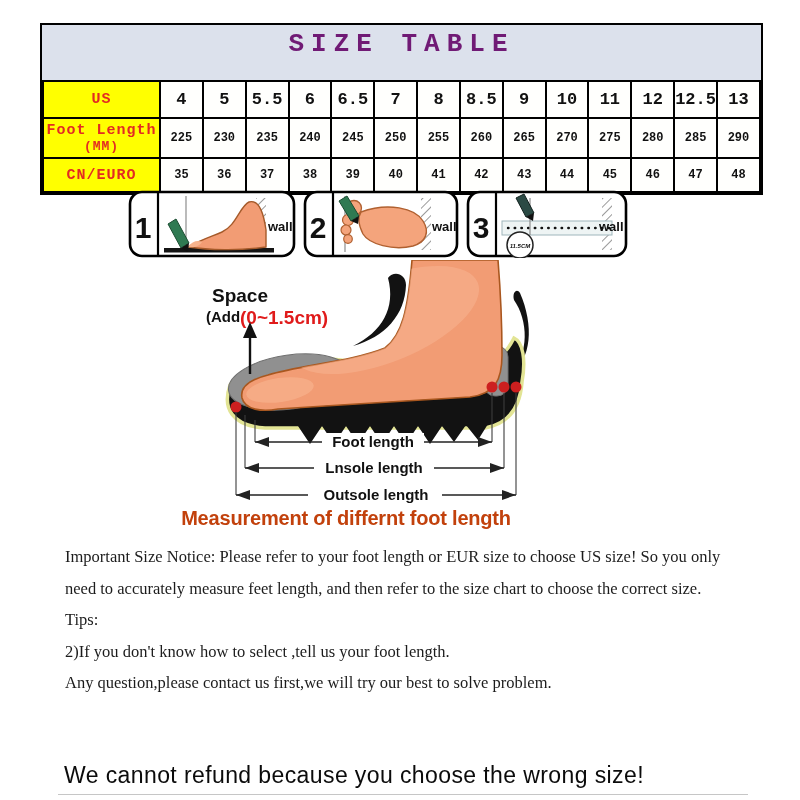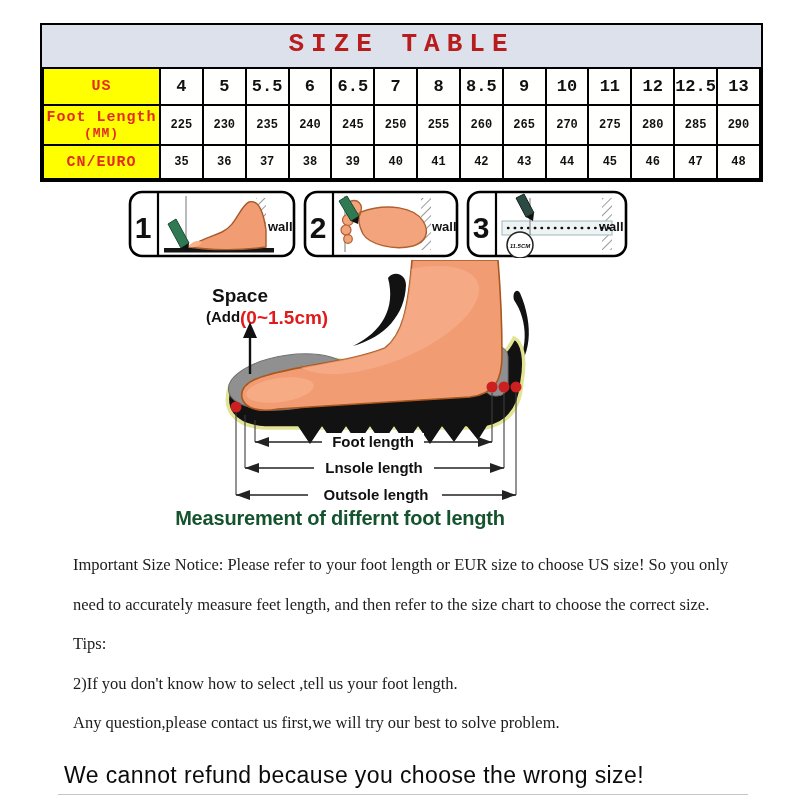--- a/index.html
+++ b/index.html
@@ -7,22 +7,22 @@
     width:800px;height:800px;position:relative;background:#ffffff;
     font-family:"Liberation Sans",sans-serif;overflow:hidden;
   }
 
   
   .size-table-wrap{
     position:absolute;left:40px;top:23px;width:723px;
     border:2px solid #000;box-sizing:border-box;
   }
   .size-title{
-    height:42px;line-height:38px;text-align:center;
-    background:#dce1ec;color:#b91c1c;
+    height:55px;line-height:38px;text-align:center;
+    background:#dce1ec;color:#701a75;
     font-family:"Liberation Mono","DejaVu Sans Mono",monospace;
     font-size:26px;letter-spacing:7px;font-weight:700;
   }
   table.size-table{
     width:100%;border-collapse:collapse;table-layout:fixed;
     font-family:"Liberation Mono","DejaVu Sans Mono",monospace;
   }
   table.size-table th,table.size-table td{
     border:2px solid #000;text-align:center;vertical-align:middle;
     padding:0;overflow:hidden;
@@ -43,29 +43,29 @@
   .panels{
     position:absolute;left:128px;top:190px;display:flex;gap:7px;
   }
   .panels svg{display:block;}
 
   
   .foot-diagram{position:absolute;left:150px;top:260px;}
 
   
   .heading{
-    position:absolute;left:4px;top:507px;width:672px;text-align:center;
-    font-size:20px;font-weight:700;color:#14532d;letter-spacing:-0.2px;
+    position:absolute;left:10px;top:507px;width:672px;text-align:center;
+    font-size:20px;font-weight:700;color:#c2410c;letter-spacing:-0.2px;
   }
   .notice{
     position:absolute;left:65px;top:541px;width:720px;
     font-family:"Liberation Serif","DejaVu Serif",serif;
     font-size:16.5px;color:#1c1c1c;
   }
-  .notice p{margin:8px;line-height:31.5px;white-space:nowrap;}
+  .notice p{margin:0;line-height:31.5px;white-space:nowrap;}
   .footer-warning{
     position:absolute;left:64px;top:762px;
     font-size:23px;font-weight:400;color:#0b0b0b;letter-spacing:0.4px;
     white-space:nowrap;
   }
   .bottom-line{
     position:absolute;left:58px;top:794px;width:690px;height:1px;
     background:#c6c6c6;
   }
   svg text{font-family:"Liberation Sans",sans-serif;}

